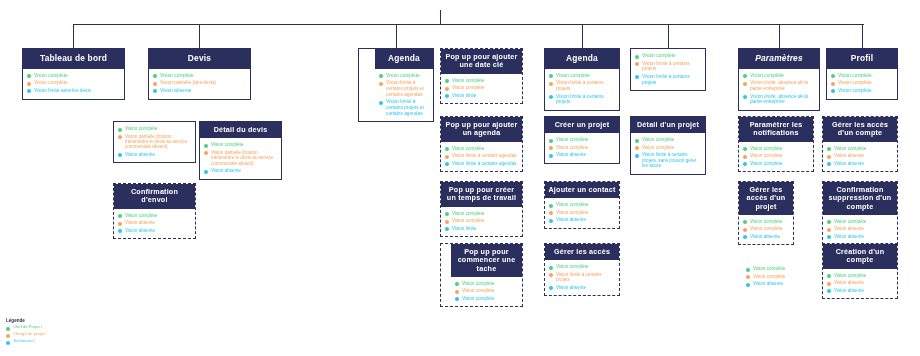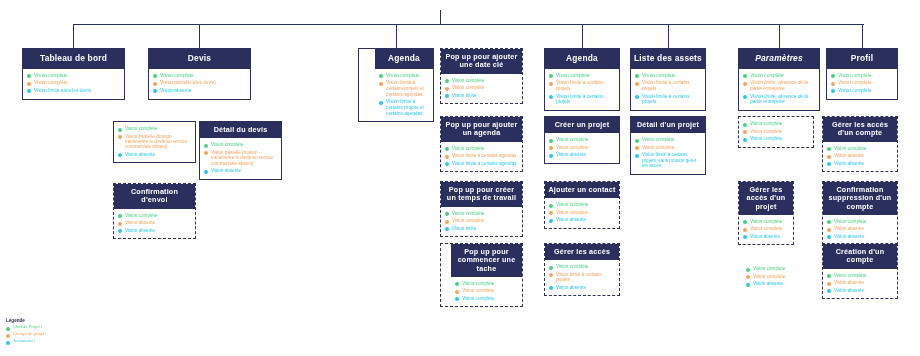--- a/index.html
+++ b/index.html
@@ -254,21 +254,20 @@
           <span class="dot" style="background: rgb(245, 163, 92);"></span>
           <span class="rtext" style="color: rgb(245, 163, 92);">Vision limité à certains projets</span>
         </div>
         <div class="row">
           <span class="dot" style="background: rgb(46, 199, 232);"></span>
           <span class="rtext" style="color: rgb(46, 199, 232);">Vision limité à certains projets</span>
         </div>
       </div>
     </div>
     <div class="card big" style="left: 630px; top: 48px; width: 76px;">
-      <div class="card-head">Liste des assets</div>
       <div class="card-body">
         <div class="row">
           <span class="dot" style="background: rgb(75, 208, 127);"></span>
           <span class="rtext" style="color: rgb(75, 208, 127);">Vision complète</span>
         </div>
         <div class="row">
           <span class="dot" style="background: rgb(245, 163, 92);"></span>
           <span class="rtext" style="color: rgb(245, 163, 92);">Vision limité à certains projets</span>
         </div>
         <div class="row">
@@ -373,20 +372,21 @@
           <span class="dot" style="background: rgb(245, 163, 92);"></span>
           <span class="rtext" style="color: rgb(245, 163, 92);">Vision complète</span>
         </div>
         <div class="row">
           <span class="dot" style="background: rgb(46, 199, 232);"></span>
           <span class="rtext" style="color: rgb(46, 199, 232);">Vision complète</span>
         </div>
       </div>
     </div>
     <div class="card dashed" style="left: 738px; top: 116px; width: 76px;">
+      <div class="card-head">Paramétrer les notifications</div>
       <div class="card-body">
         <div class="row">
           <span class="dot" style="background: rgb(75, 208, 127);"></span>
           <span class="rtext" style="color: rgb(75, 208, 127);">Vision complète</span>
         </div>
         <div class="row">
           <span class="dot" style="background: rgb(245, 163, 92);"></span>
           <span class="rtext" style="color: rgb(245, 163, 92);">Vision complète</span>
         </div>
         <div class="row">

